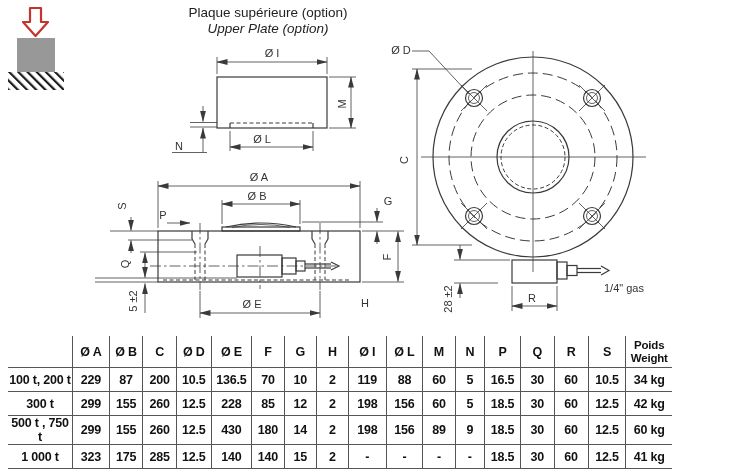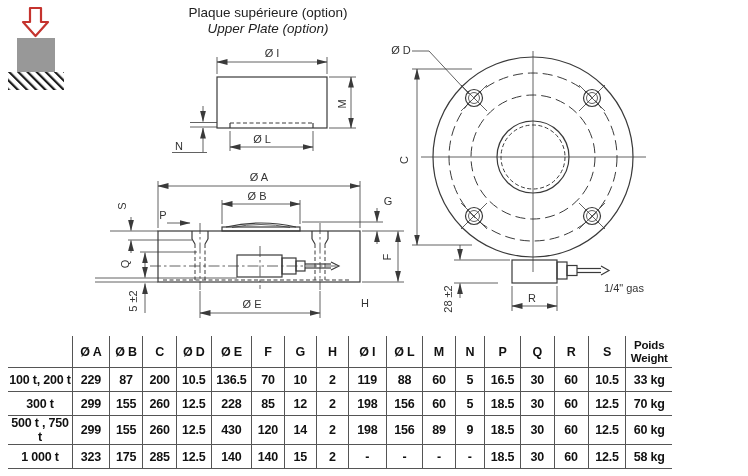--- a/index.html
+++ b/index.html
@@ -284,50 +284,50 @@
           <td>10</td>
           <td>2</td>
           <td>119</td>
           <td>88</td>
           <td>60</td>
           <td>5</td>
           <td>16.5</td>
           <td>30</td>
           <td>60</td>
           <td>10.5</td>
-          <td>33 kg</td>
+          <td>34 kg</td>
         </tr>
         <tr>
           <th>300 t</th>
           <td>299</td>
           <td>155</td>
           <td>260</td>
           <td>12.5</td>
           <td>228</td>
           <td>85</td>
           <td>12</td>
           <td>2</td>
           <td>198</td>
           <td>156</td>
           <td>60</td>
           <td>5</td>
           <td>18.5</td>
           <td>30</td>
           <td>60</td>
           <td>12.5</td>
-          <td>70 kg</td>
+          <td>42 kg</td>
         </tr>
         <tr>
           <th>500 t , 750 t</th>
           <td>299</td>
           <td>155</td>
           <td>260</td>
           <td>12.5</td>
           <td>430</td>
-          <td>120</td>
+          <td>180</td>
           <td>14</td>
           <td>2</td>
           <td>198</td>
           <td>156</td>
           <td>89</td>
           <td>9</td>
           <td>18.5</td>
           <td>30</td>
           <td>60</td>
           <td>12.5</td>
@@ -344,18 +344,18 @@
           <td>15</td>
           <td>2</td>
           <td>-</td>
           <td>-</td>
           <td>-</td>
           <td>-</td>
           <td>18.5</td>
           <td>30</td>
           <td>60</td>
           <td>12.5</td>
-          <td>58 kg</td>
+          <td>41 kg</td>
         </tr>
       </tbody>
 </table>
 
 </div>
 
 </body></html>

